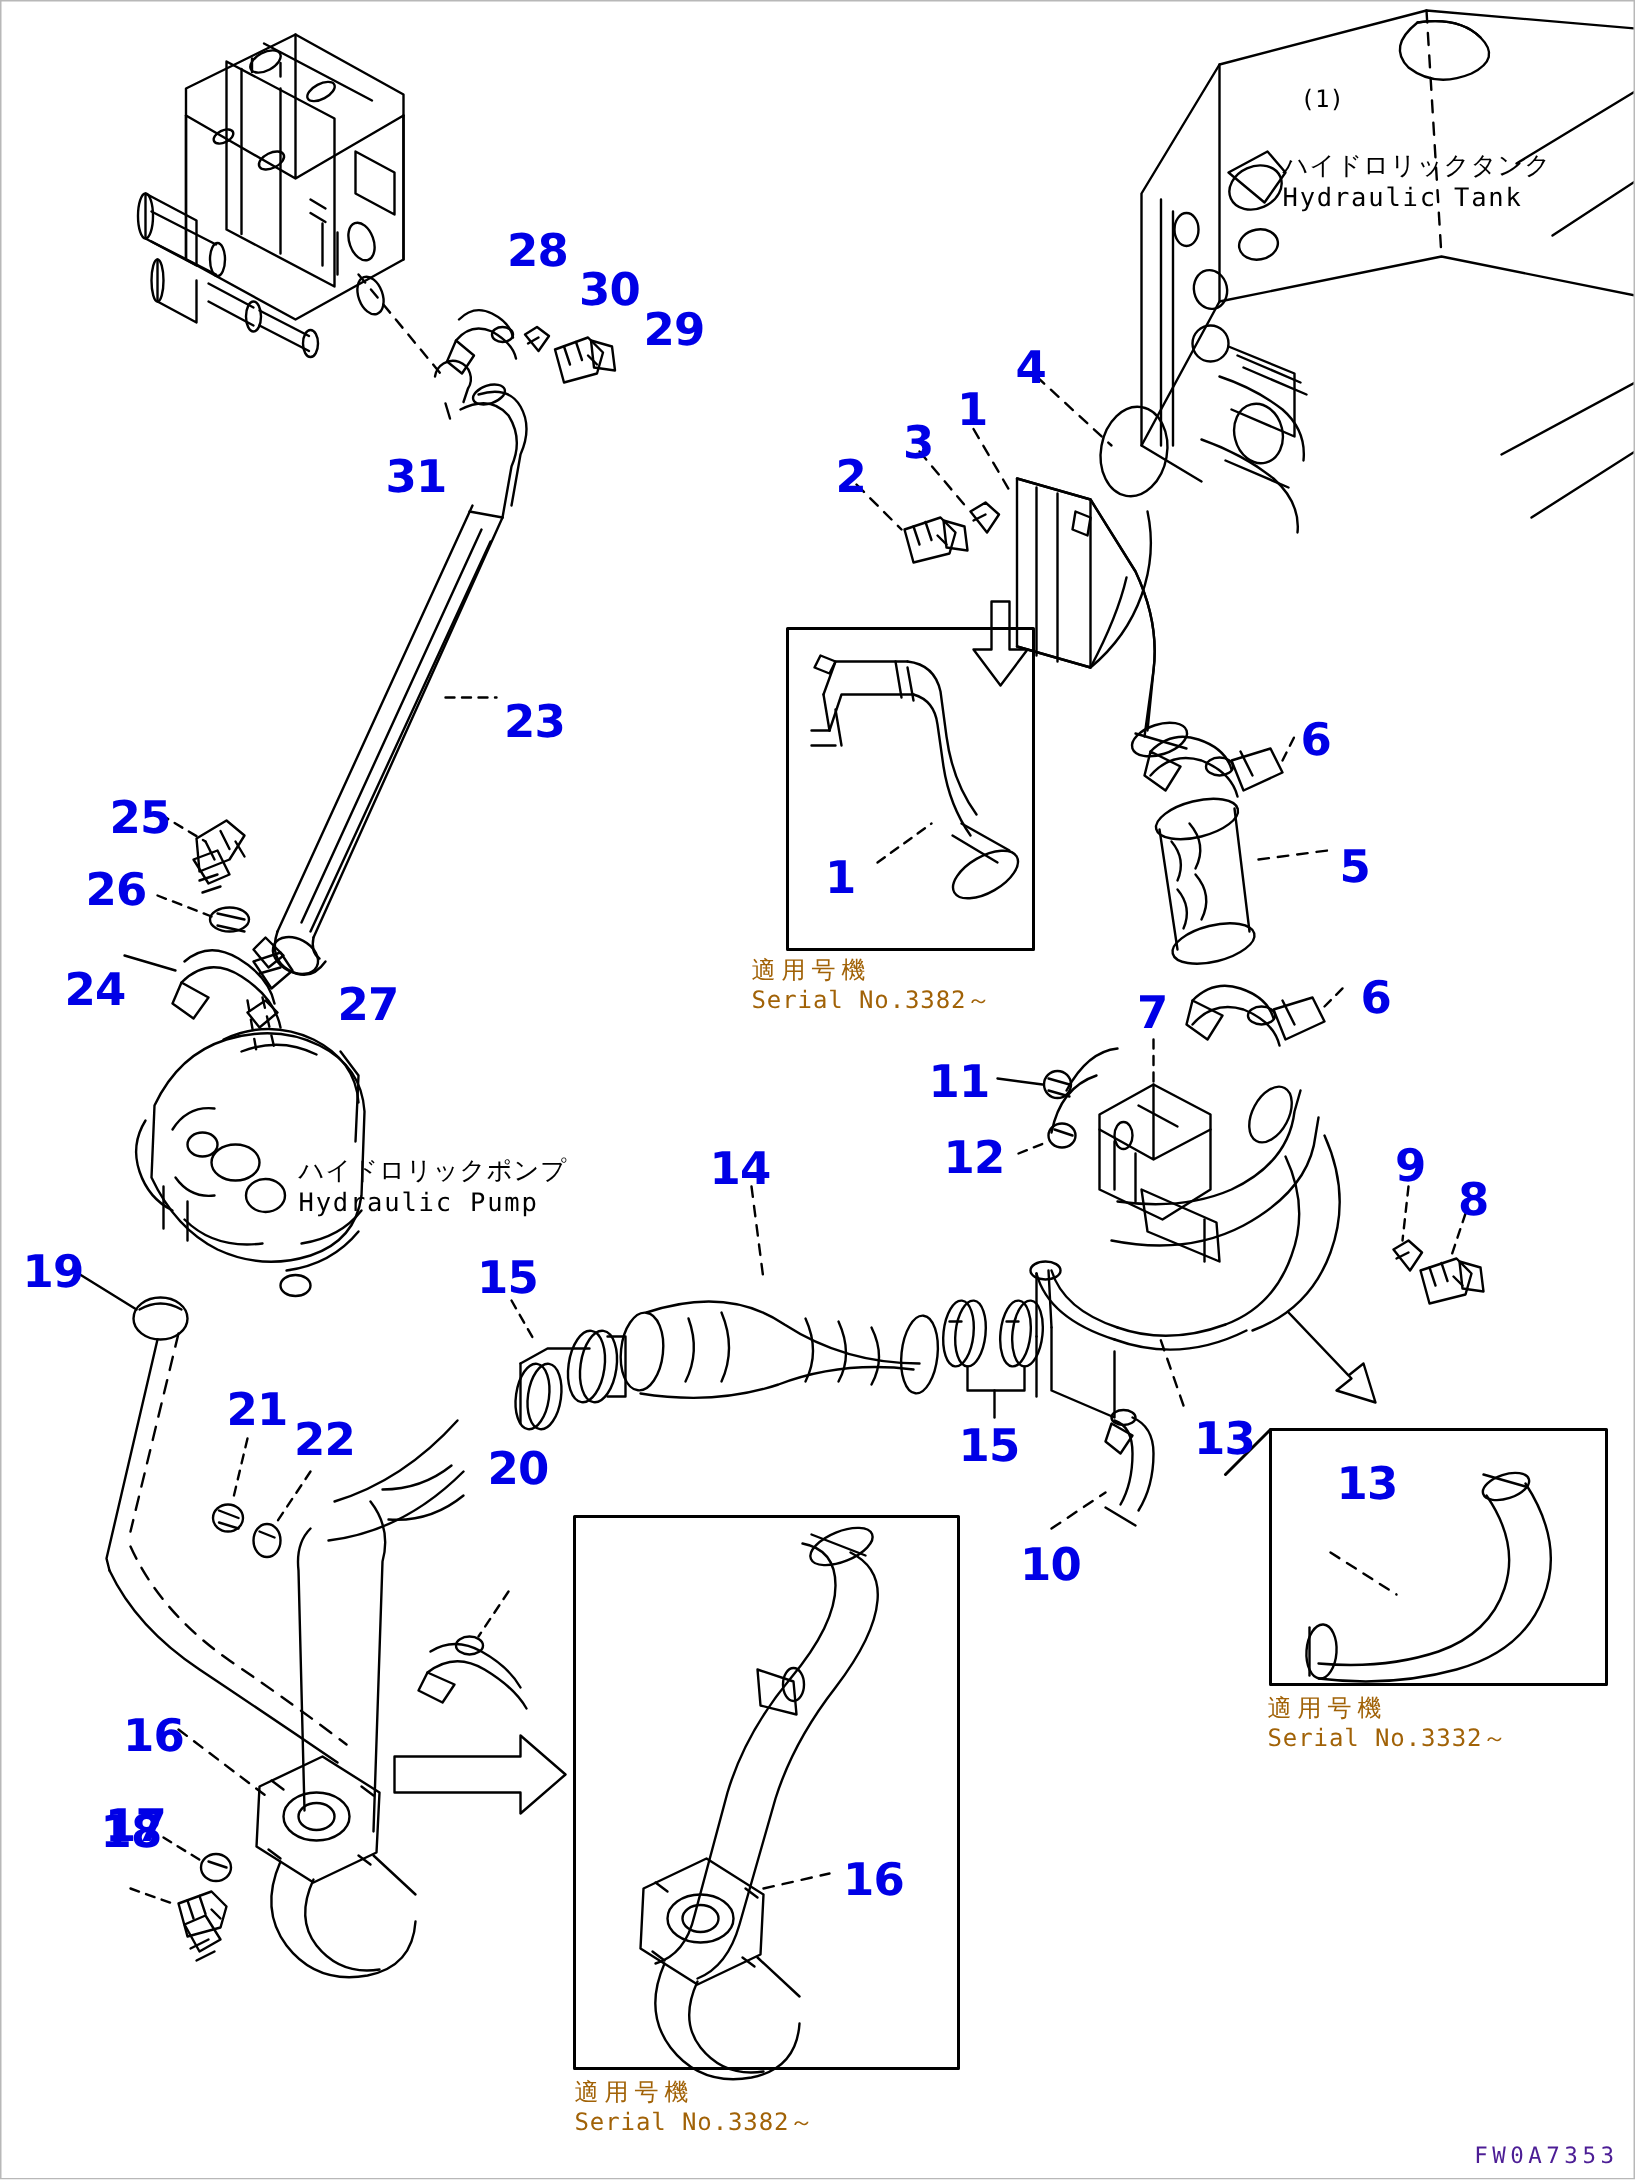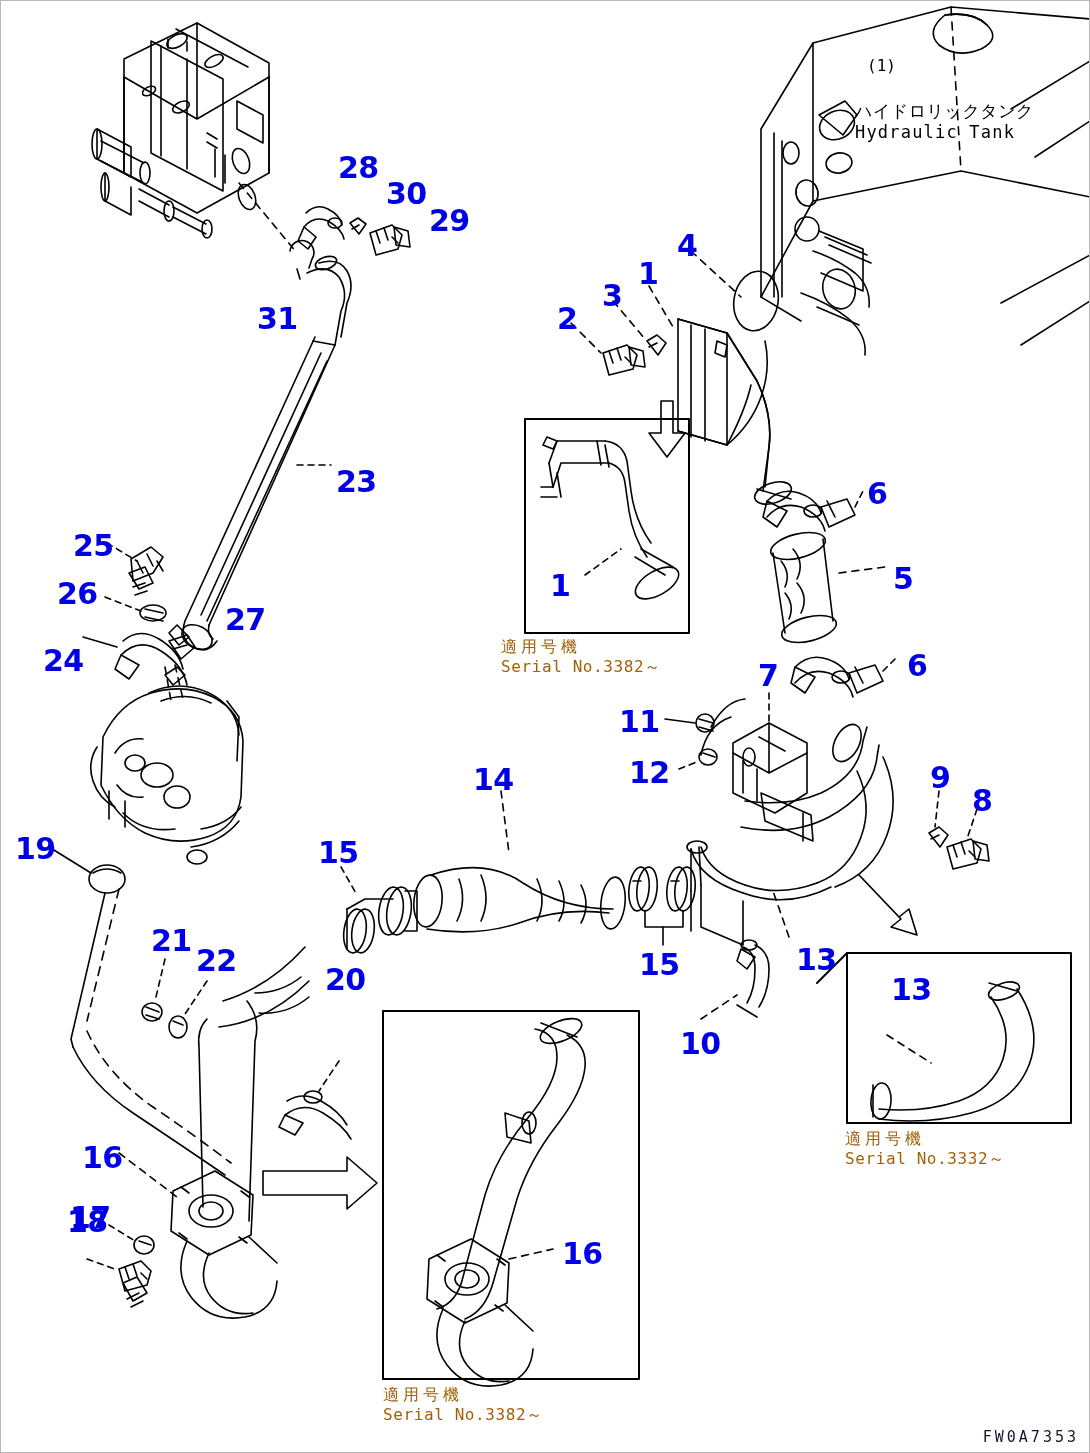--- a/index.html
+++ b/index.html
@@ -58,21 +58,21 @@
     line-height: 1.25;
     white-space: nowrap;
   }
   .serial-note .jp { display: block; letter-spacing: 4px; }
   .serial-note .en { display: block; letter-spacing: 0.6px; }
   
   .drawing-code {
     position: absolute;
     right: 10px;
     bottom: 6px;
-    color: #0f172a;
+    color: #4c1d95;
     font-family: "DejaVu Sans Mono", "Liberation Mono", monospace;
     font-size: 15px;
     letter-spacing: 3px;
   }
   
   .tank-mark {
     position: absolute;
     color: #000;
     font-family: "DejaVu Sans Mono", "Liberation Mono", monospace;
     font-size: 16px;
@@ -513,21 +513,21 @@
   <div class="callout" style="left:637px;top:258px;">1</div>
   <div class="callout" style="left:676px;top:230px;">4</div>
   <div class="callout" style="left:866px;top:478px;">6</div>
   <div class="callout" style="left:892px;top:563px;">5</div>
   <div class="callout" style="left:906px;top:650px;">6</div>
   <div class="callout" style="left:549px;top:570px;">1</div>
   <div class="callout" style="left:335px;top:466px;">23</div>
   <div class="callout" style="left:72px;top:530px;">25</div>
   <div class="callout" style="left:56px;top:578px;">26</div>
   <div class="callout" style="left:42px;top:597px;margin-top:48px;">24</div>
-  <div class="callout" style="left:224px;top:604px;">27</div>
+  <div class="callout" style="left:224px;top:655px;">27</div>
   <div class="callout" style="left:618px;top:706px;">11</div>
   <div class="callout" style="left:628px;top:757px;">12</div>
   <div class="callout" style="left:757px;top:660px;">7</div>
   <div class="callout" style="left:929px;top:762px;">9</div>
   <div class="callout" style="left:971px;top:785px;">8</div>
   <div class="callout" style="left:472px;top:764px;">14</div>
   <div class="callout" style="left:317px;top:837px;">15</div>
   <div class="callout" style="left:638px;top:949px;">15</div>
   <div class="callout" style="left:795px;top:944px;">13</div>
   <div class="callout" style="left:679px;top:1028px;">10</div>
@@ -540,20 +540,24 @@
   <div class="callout" style="left:66px;top:1206px;">18</div>
   <div class="callout" style="left:52px;top:1202px;margin-left:17px;">17</div>
   <div class="callout" style="left:561px;top:1238px;">16</div>
 
 
   <div class="caption" style="left:854px;top:100px;">
     <span class="jp">ハイドロリックタンク</span>
     <span class="en">Hydraulic Tank</span>
   </div>
 
+  <div class="caption" style="left:198px;top:770px;">
+    <span class="jp">ハイドロリックポンプ</span>
+    <span class="en">Hydraulic Pump</span>
+  </div>
 
   <div class="tank-mark" style="left:866px;top:55px;">(1)</div>
 
   <div class="serial-note" style="left:500px;top:636px;">
     <span class="jp">適用号機</span>
     <span class="en">Serial No.3382～</span>
   </div>
 
   <div class="serial-note" style="left:844px;top:1128px;">
     <span class="jp">適用号機</span>

